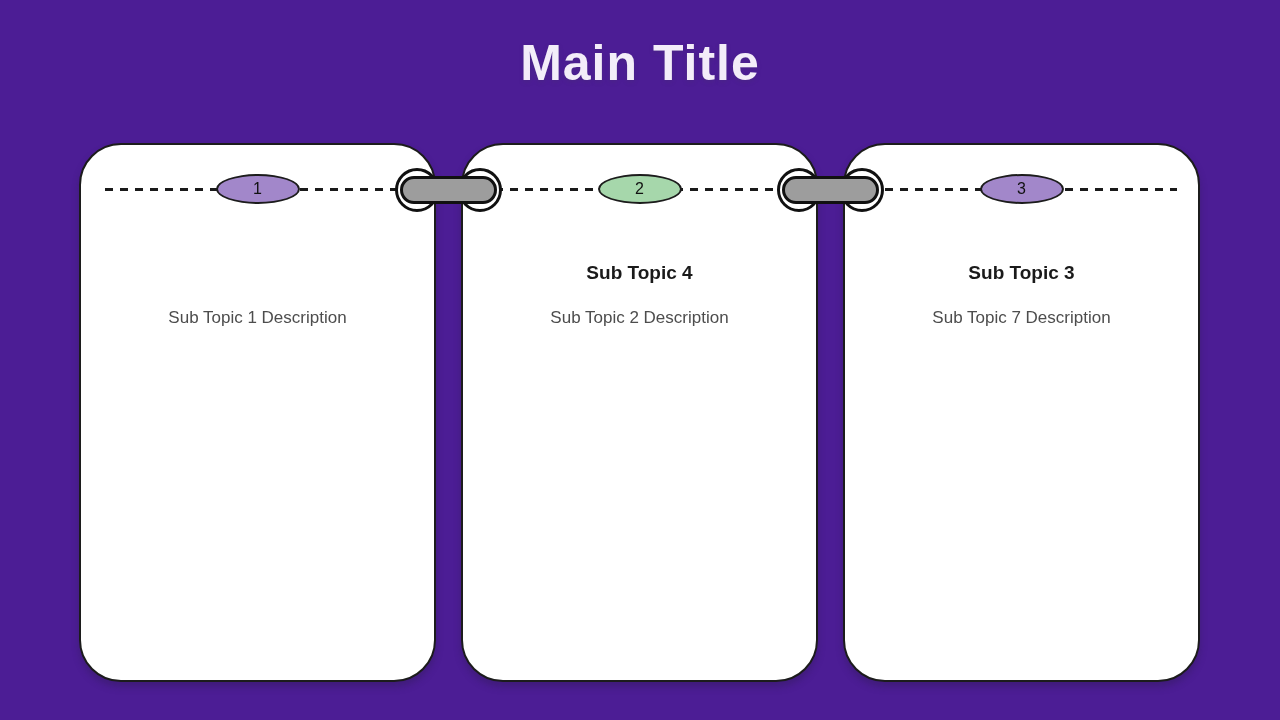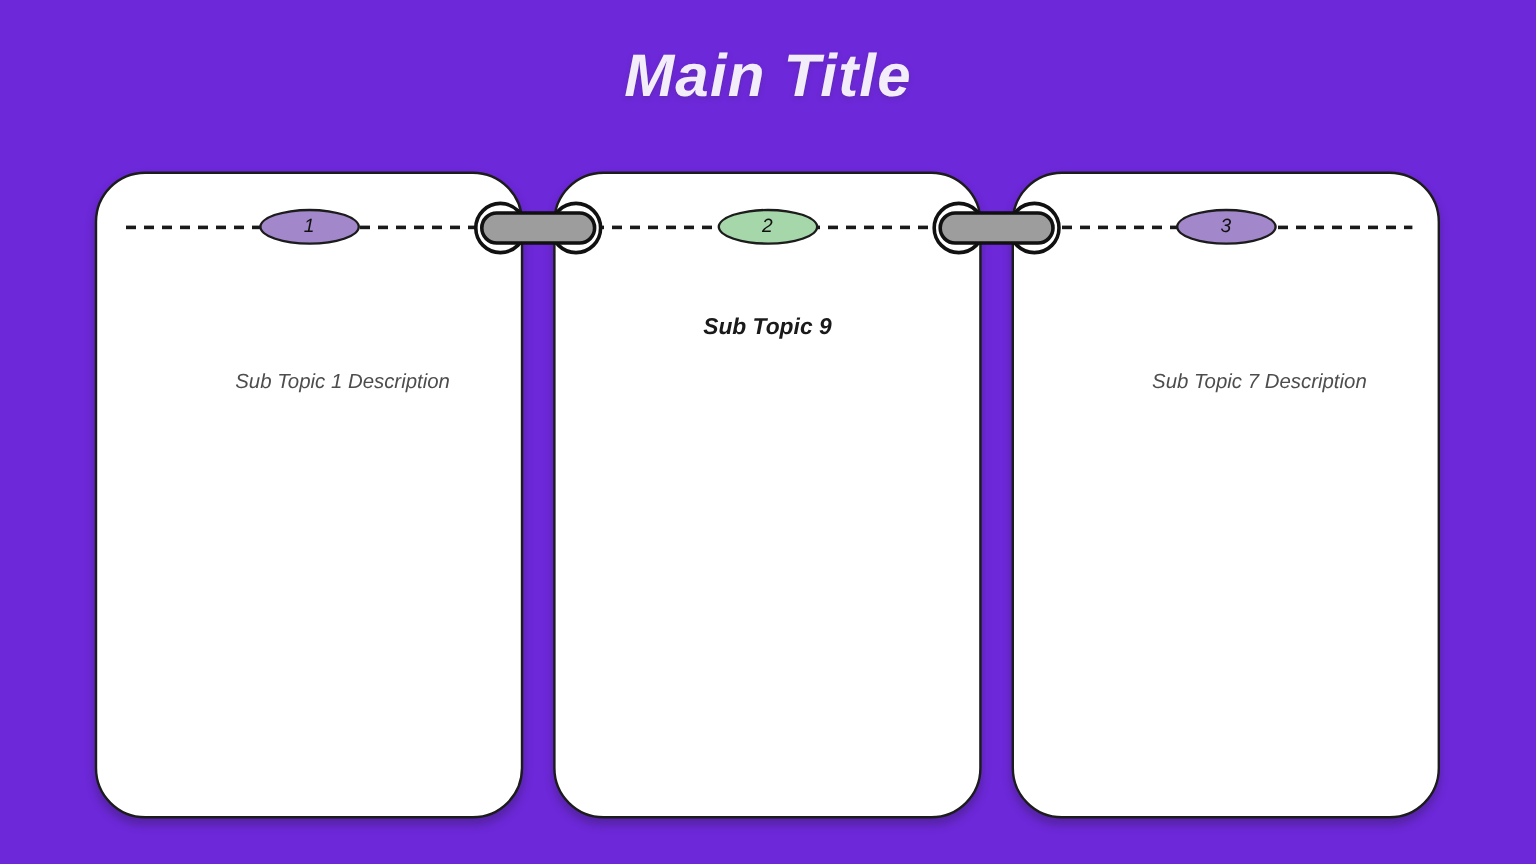--- a/index.html
+++ b/index.html
@@ -92,21 +92,20 @@
   }
   .desc {
     position: absolute;
     top: 163px;
     left: 0;
     width: 100%;
     text-align: center;
     font-size: 17px;
     font-weight: 400;
     color: #4d4d4d;
-    margin-left: 28px;
   }
 
   
   .connector {
     position: absolute;
     top: 168px;
     width: 107px;
     height: 44px;
     z-index: 6;
   }
@@ -132,36 +131,38 @@
     height: 28px;
     box-sizing: border-box;
     border: 3px solid #111111;
     border-radius: 14px;
     background: #9d9d9d;
   }
 </style>
 </head>
 <body>
 
-<div class="slide" style="background-color: #6d28d9; font-style: italic;">
+<div class="slide" style="background-color: #4c1d95;">
 
   <h1 class="main-title" style="color: rgb(243, 237, 249);">Main Title</h1>
 
   <div class="card card-1" style="background-color: rgb(255, 255, 255);">
     <div class="badge" style="background-color: rgb(162, 135, 202);">1</div>
     <div class="desc" style="color: rgb(77, 77, 77);">Sub Topic 1 Description</div>
   </div>
 
   <div class="card card-2" style="background-color: rgb(255, 255, 255);">
     <div class="badge" style="background-color: rgb(166, 215, 171);">2</div>
-    <div class="heading" style="color: rgb(26, 26, 26);">Sub Topic 9</div>
+    <div class="heading" style="color: rgb(26, 26, 26);">Sub Topic 4</div>
+    <div class="desc" style="color: rgb(77, 77, 77);">Sub Topic 2 Description</div>
   </div>
 
   <div class="card card-3" style="background-color: rgb(255, 255, 255);">
     <div class="badge" style="background-color: rgb(162, 135, 202);">3</div>
+    <div class="heading" style="color: rgb(26, 26, 26);">Sub Topic 3</div>
     <div class="desc" style="color: rgb(77, 77, 77);">Sub Topic 7 Description</div>
   </div>
 
   <div class="dashline"></div>
 
   <div class="connector connector-1">
     <span class="ring ring-left" style="background-color: rgb(255, 255, 255);"></span>
     <span class="ring ring-right" style="background-color: rgb(255, 255, 255);"></span>
     <span class="pill" style="background-color: rgb(157, 157, 157);"></span>
   </div>

